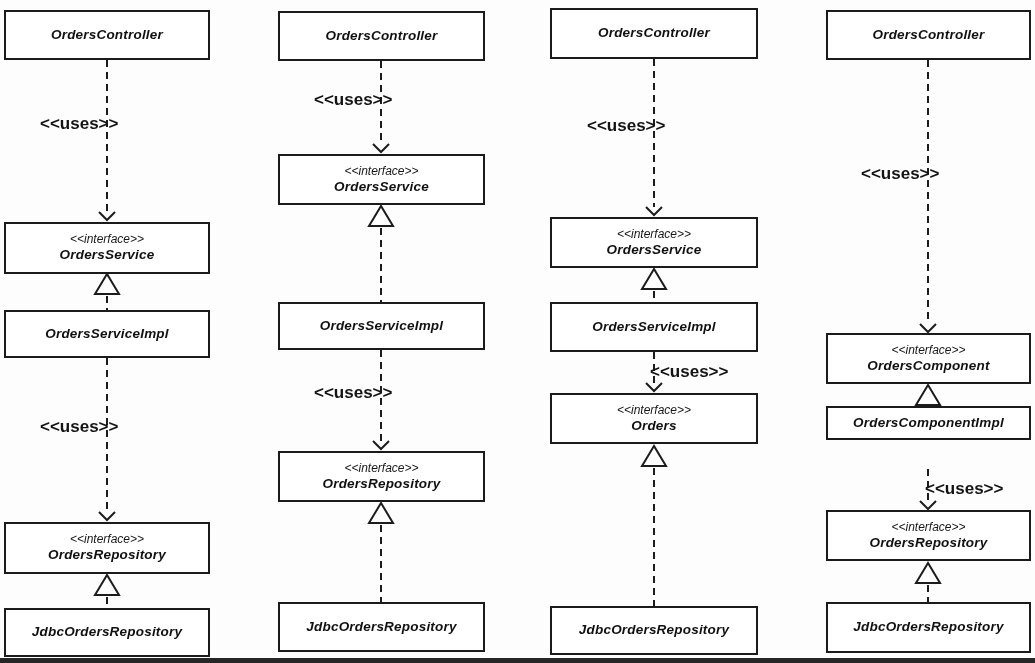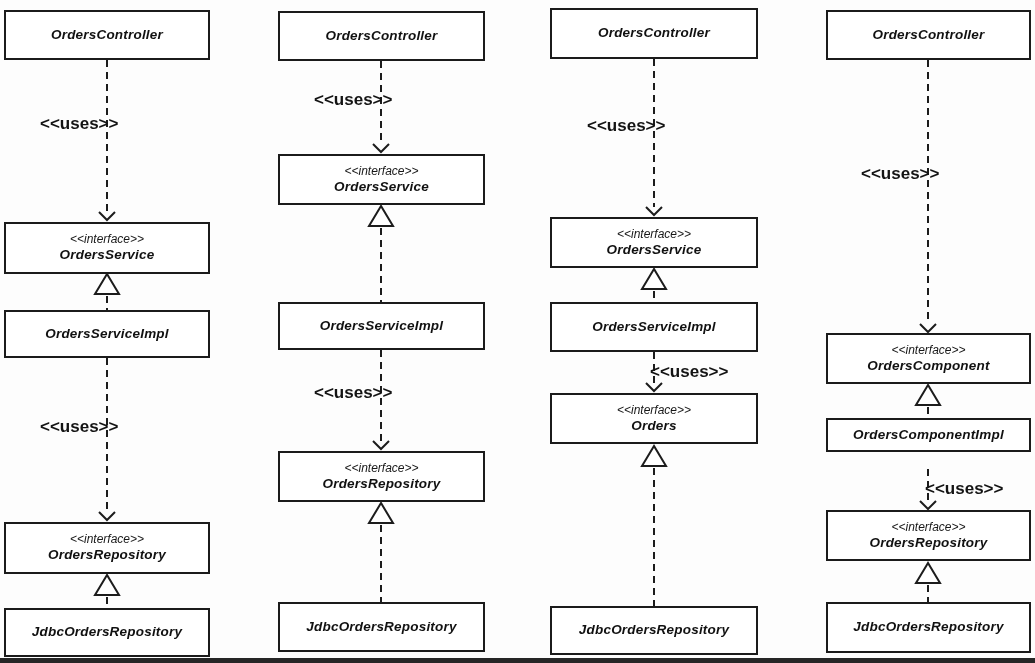--- a/index.html
+++ b/index.html
@@ -172,21 +172,21 @@
   <div class="uses-label end-at-line" style="left:587px;top:116px">&lt;&lt;uses&gt;&gt;</div>
   <div class="uses-label start-at-line" style="left:650px;top:362px">&lt;&lt;uses&gt;&gt;</div>
 
   <div class="box" style="left:826px;top:10px;width:205px;height:50px">
     <span class="name">OrdersController</span>
   </div>
   <div class="box" style="left:826px;top:333px;width:205px;height:51px">
     <span class="stereo">&lt;&lt;interface&gt;&gt;</span>
     <span class="name">OrdersComponent</span>
   </div>
-  <div class="box" style="left:826px;top:418px;width:205px;height:34px">
+  <div class="box" style="left:826px;top:406px;width:205px;height:34px">
     <span class="name">OrdersComponentImpl</span>
   </div>
   <div class="box" style="left:826px;top:510px;width:205px;height:51px">
     <span class="stereo">&lt;&lt;interface&gt;&gt;</span>
     <span class="name">OrdersRepository</span>
   </div>
   <div class="box" style="left:826px;top:602px;width:205px;height:51px">
     <span class="name">JdbcOrdersRepository</span>
   </div>
   <div class="uses-label end-at-line" style="left:861px;top:164px">&lt;&lt;uses&gt;&gt;</div>

